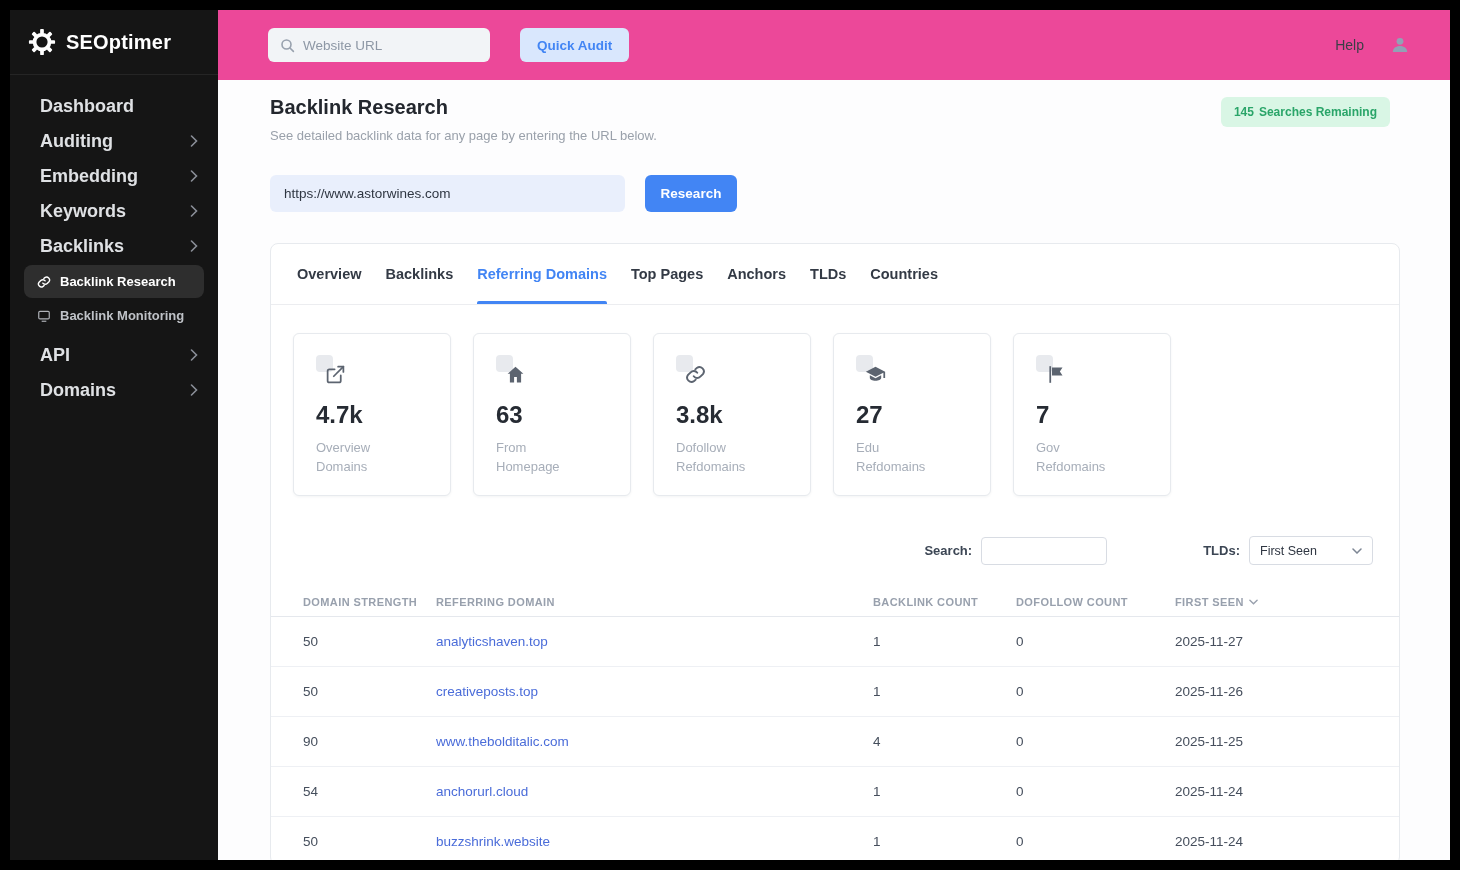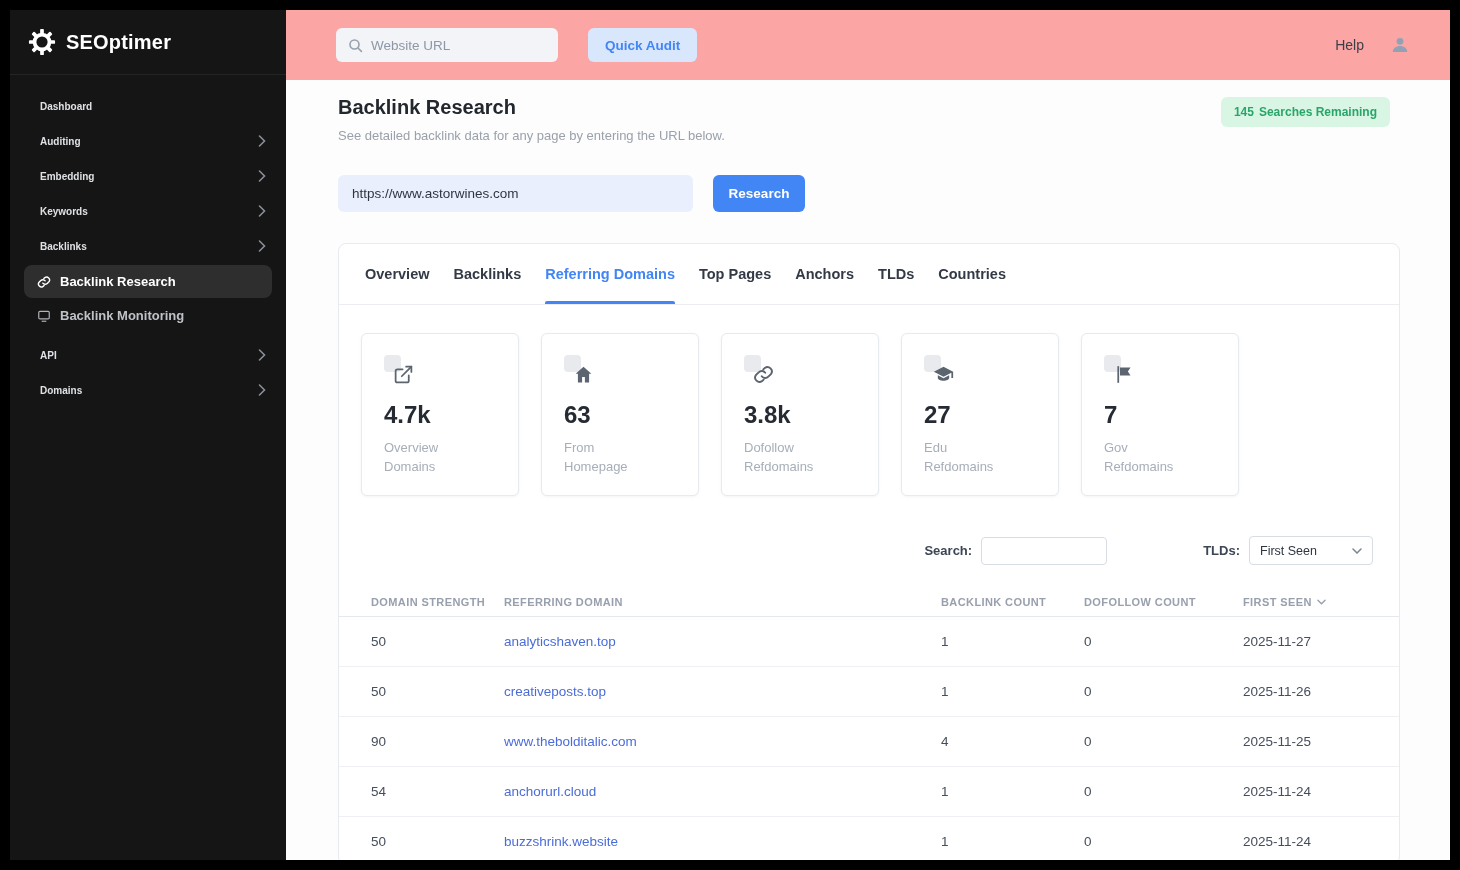--- a/index.html
+++ b/index.html
@@ -10,37 +10,37 @@
     position: relative;
     overflow: hidden;
   }
   .app {
     position: absolute; left: 10px; top: 10px;
     width: 1440px; height: 850px;
     display: flex; background: #fff; overflow: hidden;
   }
 
   
-  .sidebar { width: 276px; flex-shrink: 0; background: #151515; display: flex; flex-direction: column; text-align: right; }
+  .sidebar { width: 208px; flex-shrink: 0; background: #151515; display: flex; flex-direction: column; text-align: right; }
   .logo { display: flex; align-items: center; gap: 10px; padding: 18px 18px; border-bottom: 1px solid rgba(255,255,255,.07); }
   .logo-text { font-size: 20px; font-weight: bold; color: #fff; letter-spacing: .2px; }
   .nav { padding-top: 14px; }
   .nav-item {
     height: 35px; display: flex; align-items: center; justify-content: space-between;
-    padding: 0 20px 0 30px; font-size: 10px; font-weight: bold; color: #dfe1e4; cursor: pointer;
+    padding: 0 20px 0 30px; font-size: 18px; font-weight: bold; color: #dfe1e4; cursor: pointer;
   }
   .sub-item {
     height: 33px; margin: 1px 14px; display: flex; align-items: center; gap: 9px;
     padding: 0 13px; border-radius: 8px; font-size: 13px; font-weight: bold; color: #bfc2c7; cursor: pointer;
   }
   .sub-item.active { background: #2e2e2e; color: #fff; }
   .mt6 { margin-top: 6px; }
 
   
-  .main { flex: 1; display: flex; flex-direction: column; background: #fca5a5; overflow: hidden; }
+  .main { flex: 1; display: flex; flex-direction: column; background: #ec4899; overflow: hidden; }
   .topbar { height: 70px; flex-shrink: 0; display: flex; align-items: center; padding: 0 40px 0 50px; }
   .search-box {
     width: 222px; height: 34px; background: #f2f4f7; border-radius: 6px;
     display: flex; align-items: center; gap: 8px; padding: 0 12px;
   }
   .search-box input { border: none; background: transparent; outline: none; font-size: 13.5px; color: #333; width: 100%; font-family: "Liberation Sans", sans-serif; }
   .search-box input::placeholder { color: #8d97a5; }
   .quick-audit {
     margin-left: 30px; height: 34px; padding: 0 17px; border: none; border-radius: 6px;
     background: #d9e7fd; color: #4285f4; font-weight: bold; font-size: 13.5px; cursor: pointer;

